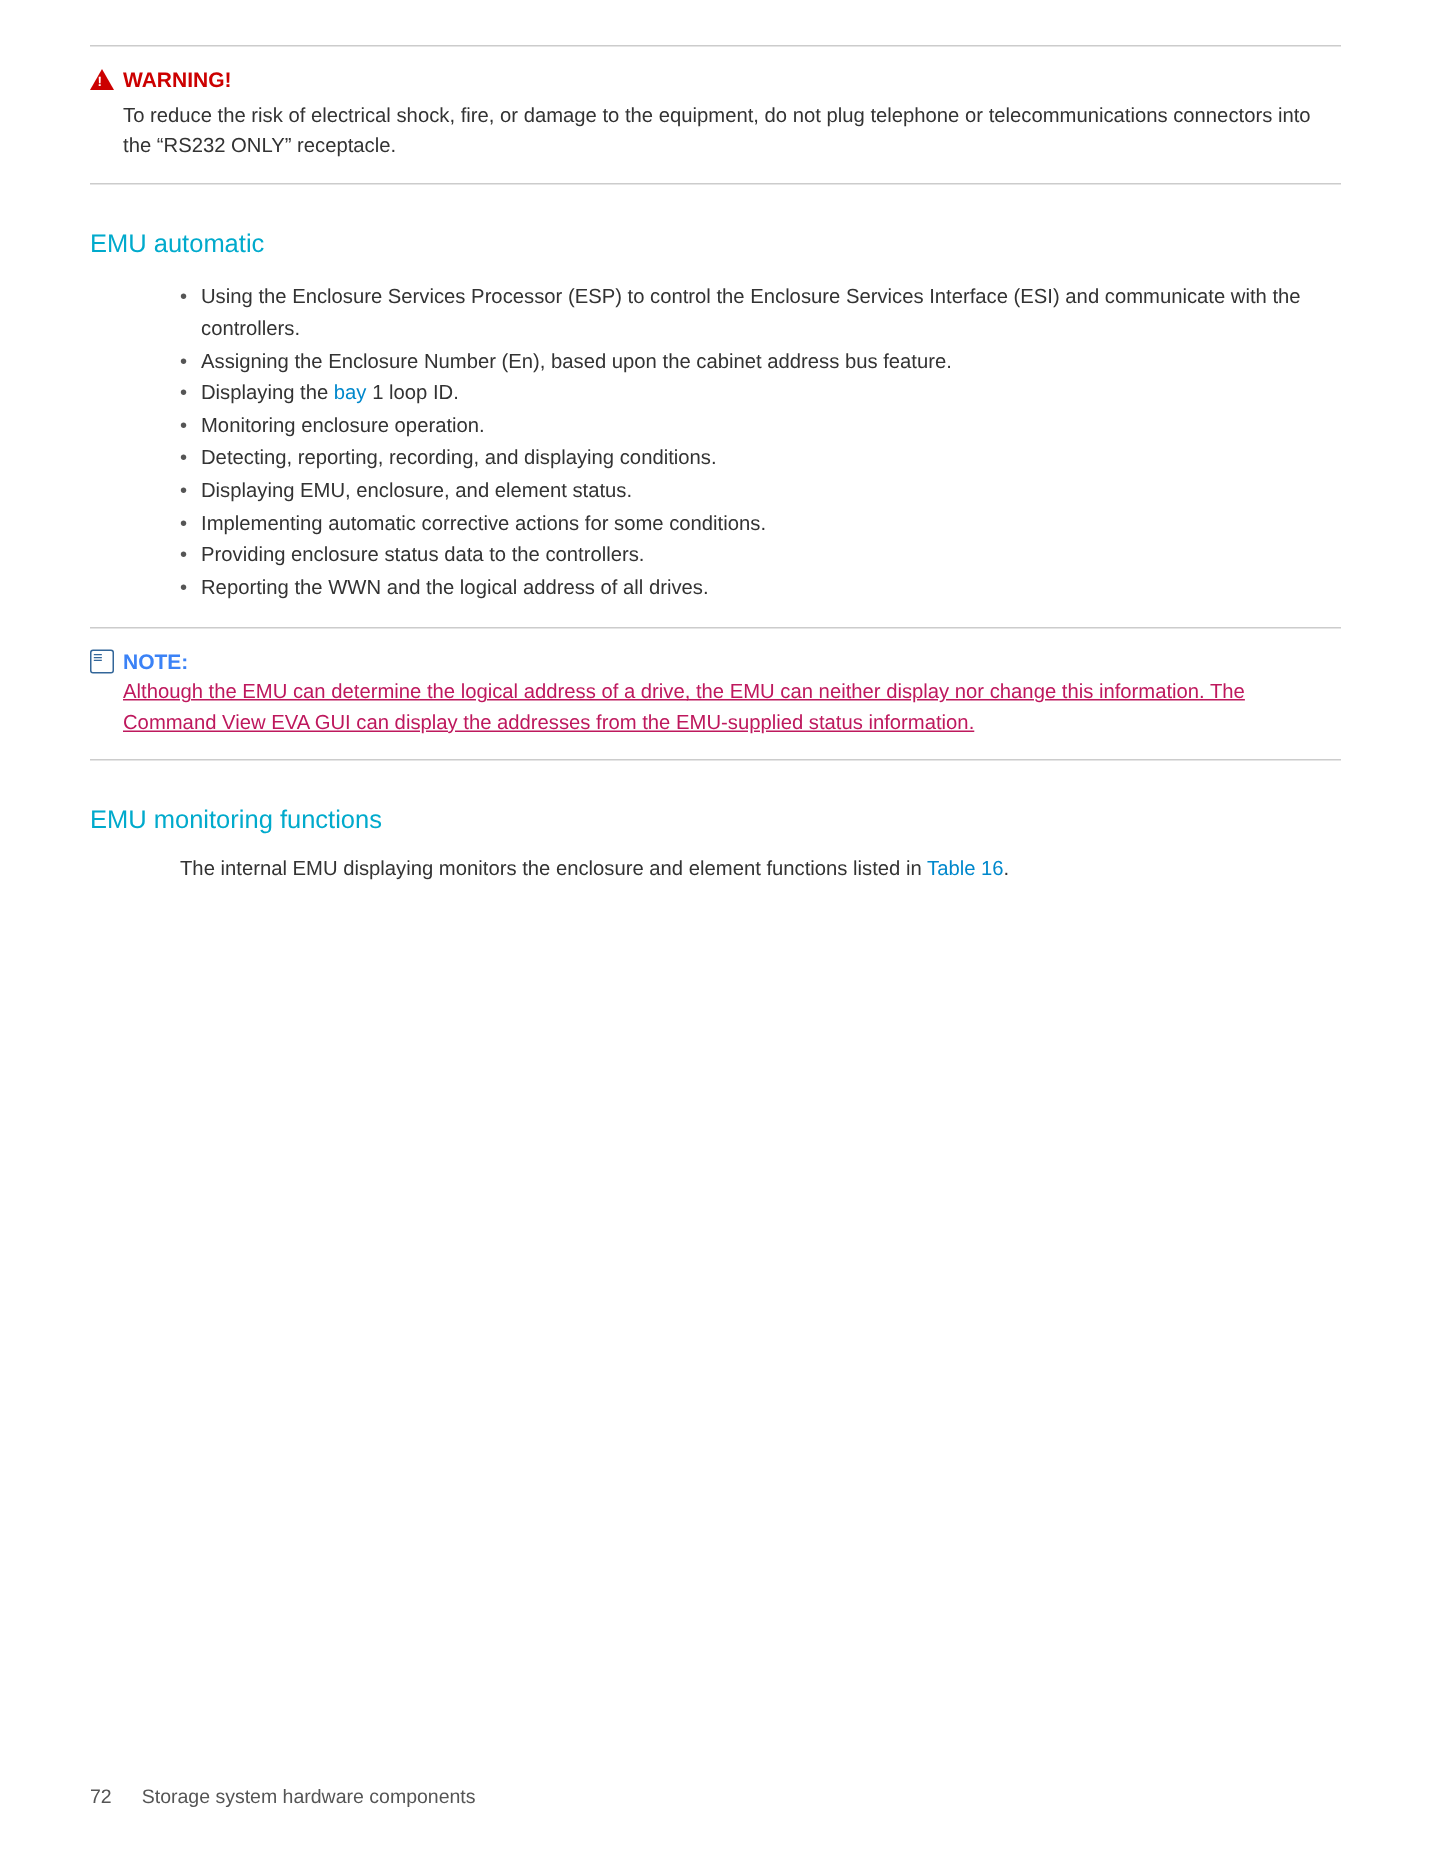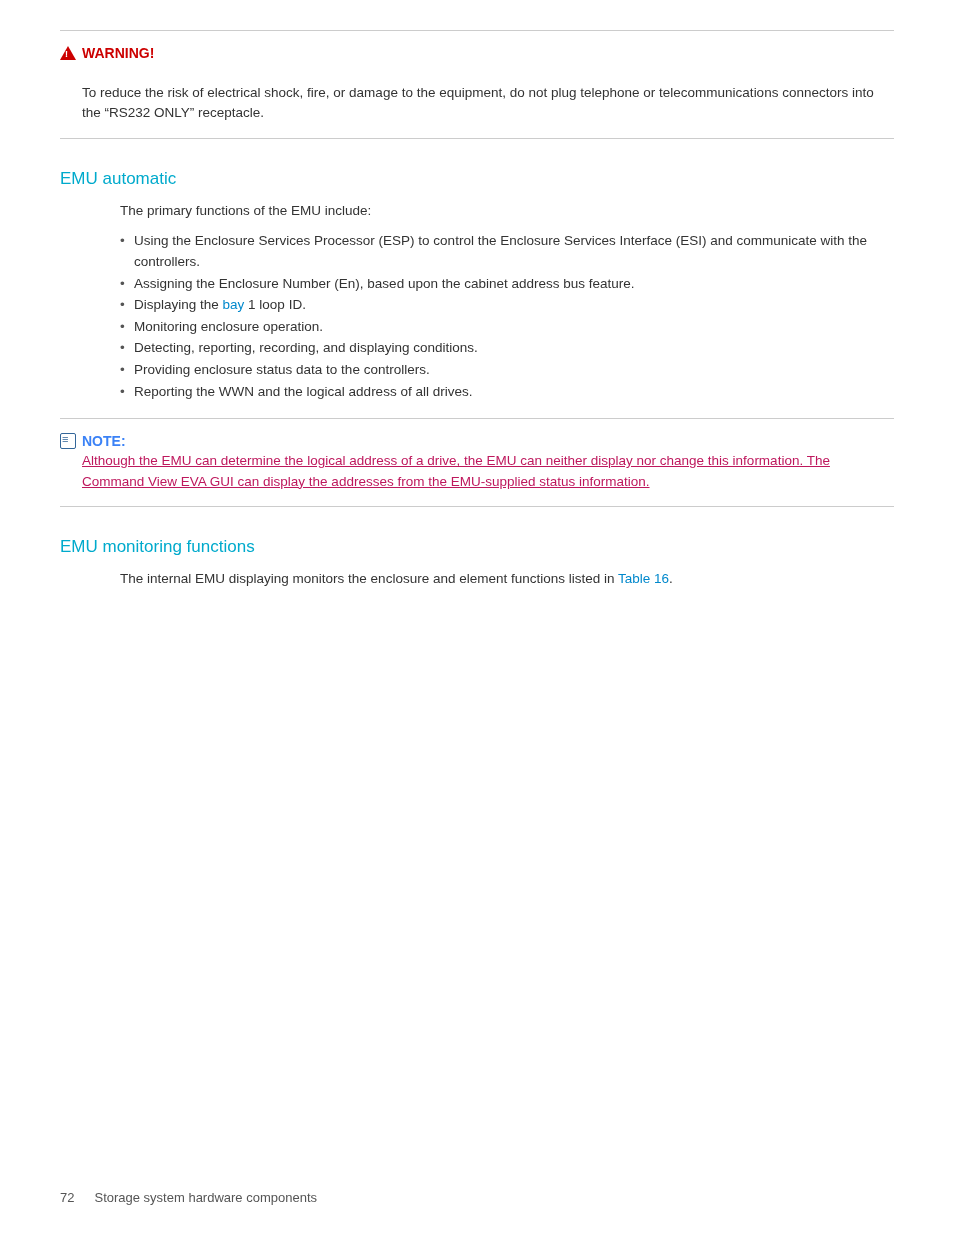--- a/index.html
+++ b/index.html
@@ -25,21 +25,21 @@
       margin-bottom: 30px;
     }
 
     .warning-header {
       display: flex;
       align-items: center;
       gap: 6px;
       color: #cc0000;
       font-weight: bold;
       font-size: 14px;
-      margin-bottom: 22px;
+      margin-bottom: 6px;
     }
 
     .warning-triangle {
       width: 0;
       height: 0;
       border-left: 8px solid transparent;
       border-right: 8px solid transparent;
       border-bottom: 14px solid #cc0000;
       display: inline-block;
       position: relative;
@@ -170,27 +170,28 @@
 <div class="warning-box">
   <div class="warning-header">
     <span class="warning-triangle"></span>
     <span>WARNING!</span>
   </div>
   <p class="warning-text">To reduce the risk of electrical shock, fire, or damage to the equipment, do not plug telephone or telecommunications connectors into the “RS232 ONLY” receptacle.</p>
 </div>
 
 <div class="section">
   <h2 class="section-title">EMU automatic</h2>
-  <p class="section-intro">The primary functions of the EMU include:</p>
   <ul class="bullet-list">
     <li>Using the Enclosure Services Processor (ESP) to control the Enclosure Services Interface (ESI) and communicate with the controllers.</li>
     <li>Assigning the Enclosure Number (En), based upon the cabinet address bus feature.</li>
     <li>Displaying the <a class="link-blue" href="#">bay</a> 1 loop ID.</li>
     <li>Monitoring enclosure operation.</li>
     <li>Detecting, reporting, recording, and displaying conditions.</li>
+    <li>Displaying EMU, enclosure, and element status.</li>
+    <li>Implementing automatic corrective actions for some conditions.</li>
     <li>Providing enclosure status data to the controllers.</li>
     <li>Reporting the WWN and the logical address of all drives.</li>
   </ul>
 
   <div class="note-box">
     <div class="note-header">
       <span class="note-icon"></span>
       <span>NOTE:</span>
     </div>
     <p class="note-text">Although the EMU can determine the logical address of a drive, the EMU can neither display nor change this information.  The Command View EVA GUI can display the addresses from the EMU-supplied status information.</p>

